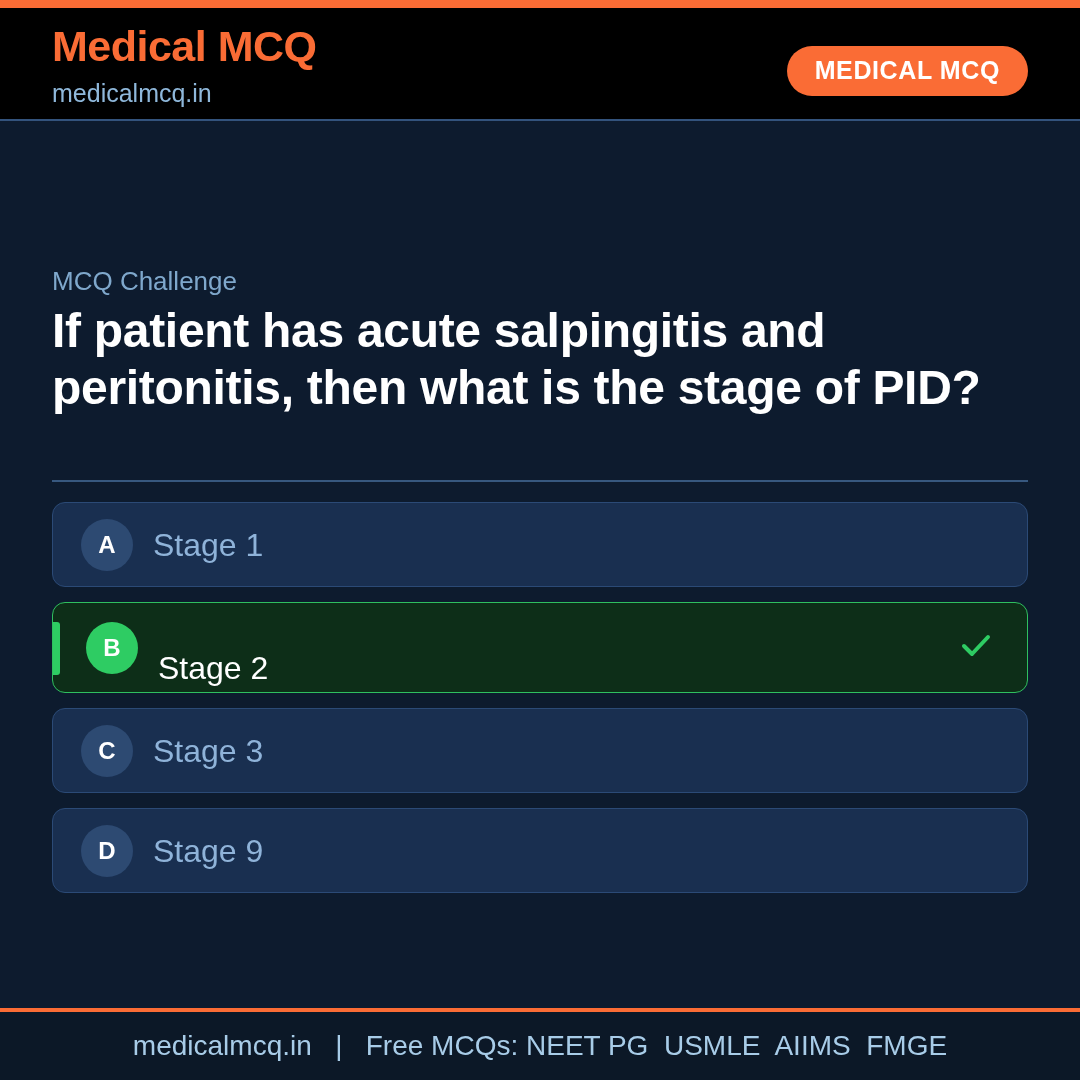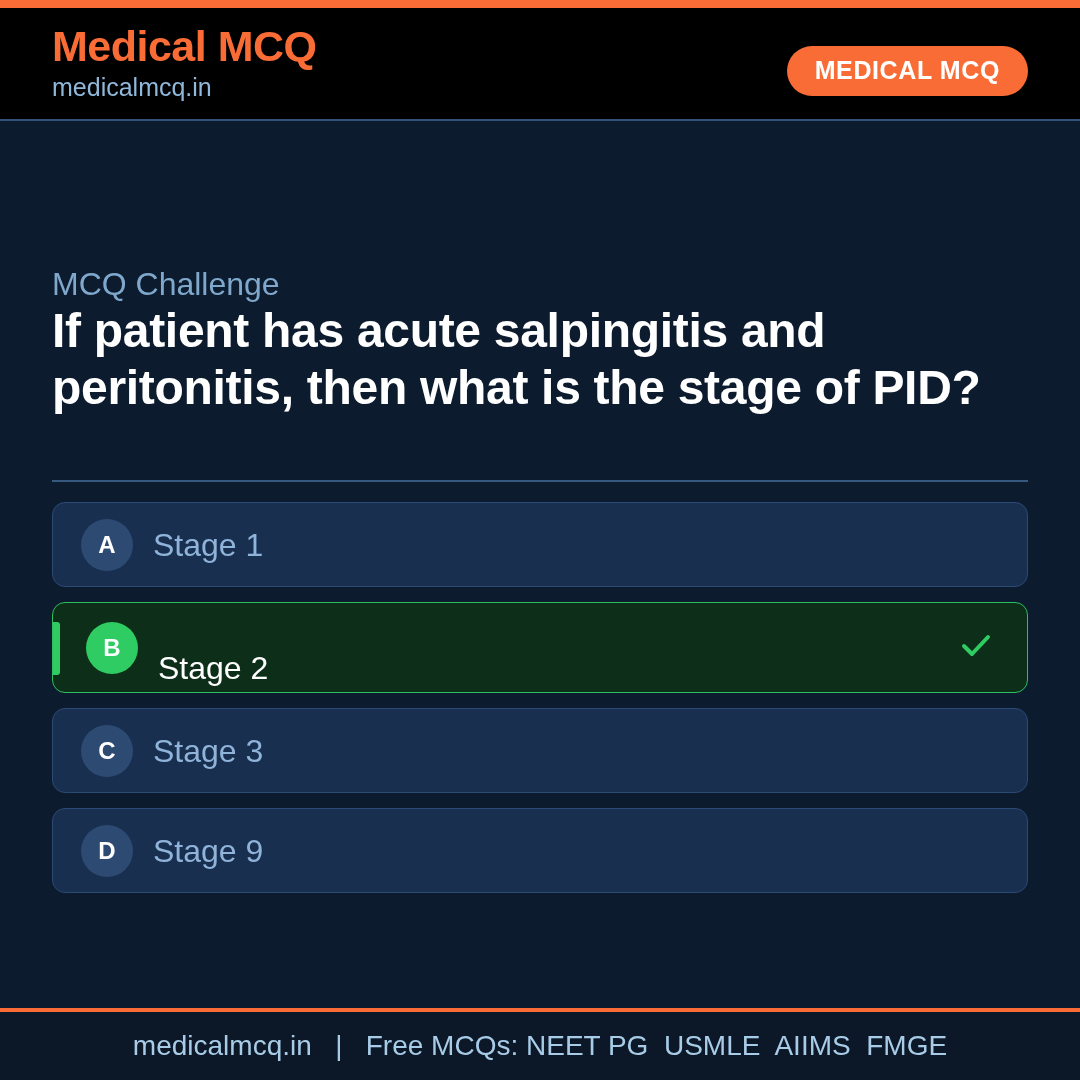--- a/index.html
+++ b/index.html
@@ -46,21 +46,21 @@
     font-weight: bold;
     color: #fa6c35;
     letter-spacing: -0.5px;
     line-height: 1.12;
   }
 
   .brand-sub {
     font-size: 25px;
     color: #8fb8db;
     line-height: 1.25;
-    margin-top: 2px;
+    margin-top: 8px;
   }
 
   .header-badge {
     position: absolute;
     right: 52px;
     top: 38px;
     background: #fa6c35;
     color: #ffffff;
     font-size: 25px;
     font-weight: bold;
@@ -75,21 +75,21 @@
     position: absolute;
     top: 123px; left: 0;
     width: 1080px;
     height: 889px;
   }
 
   .eyebrow {
     position: absolute;
     left: 52px;
     top: 145px;
-    font-size: 32px;
+    font-size: 26px;
     color: #7fa8cc;
     line-height: 1;
   }
 
   .question {
     position: absolute;
     left: 52px;
     top: 180px;
     width: 950px;
     font-size: 48px;

